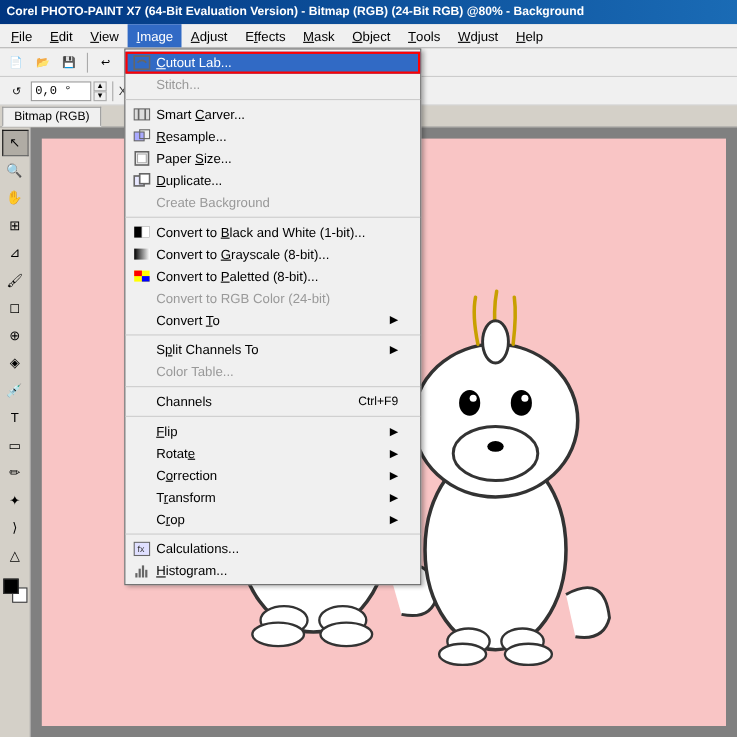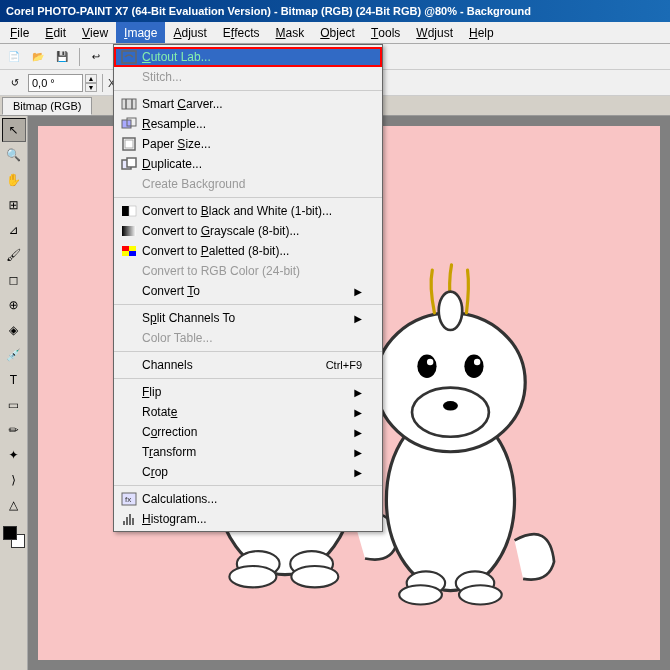--- a/index.html
+++ b/index.html
@@ -80,20 +80,21 @@
       background: #aaa;
       margin: 0 3px;
     }
     .toolbar-input {
       width: 50px;
       height: 18px;
       border: 1px solid #999;
       background: white;
       font-size: 11px;
       padding: 0 3px;
+      font-family: Liberation Mono, monospace;
     }
     .toolbar-label {
       font-size: 11px;
       color: #333;
     }
 
     
     .tab-bar {
       background: #d4d0c8;
       height: 20px;
@@ -184,21 +185,21 @@
       display: flex;
       align-items: center;
       justify-content: space-between;
       font-size: 12px;
       color: #000;
       position: relative;
       white-space: nowrap;
     }
     .dropdown-item.highlighted {
       background: #316ac5;
-      color: #86efac;
+      color: #ffffff;
     }
     .dropdown-item.disabled {
       color: #999;
       cursor: default;
     }
     .dropdown-separator {
       height: 1px;
       background: #ccc;
       margin: 3px 0;
     }

